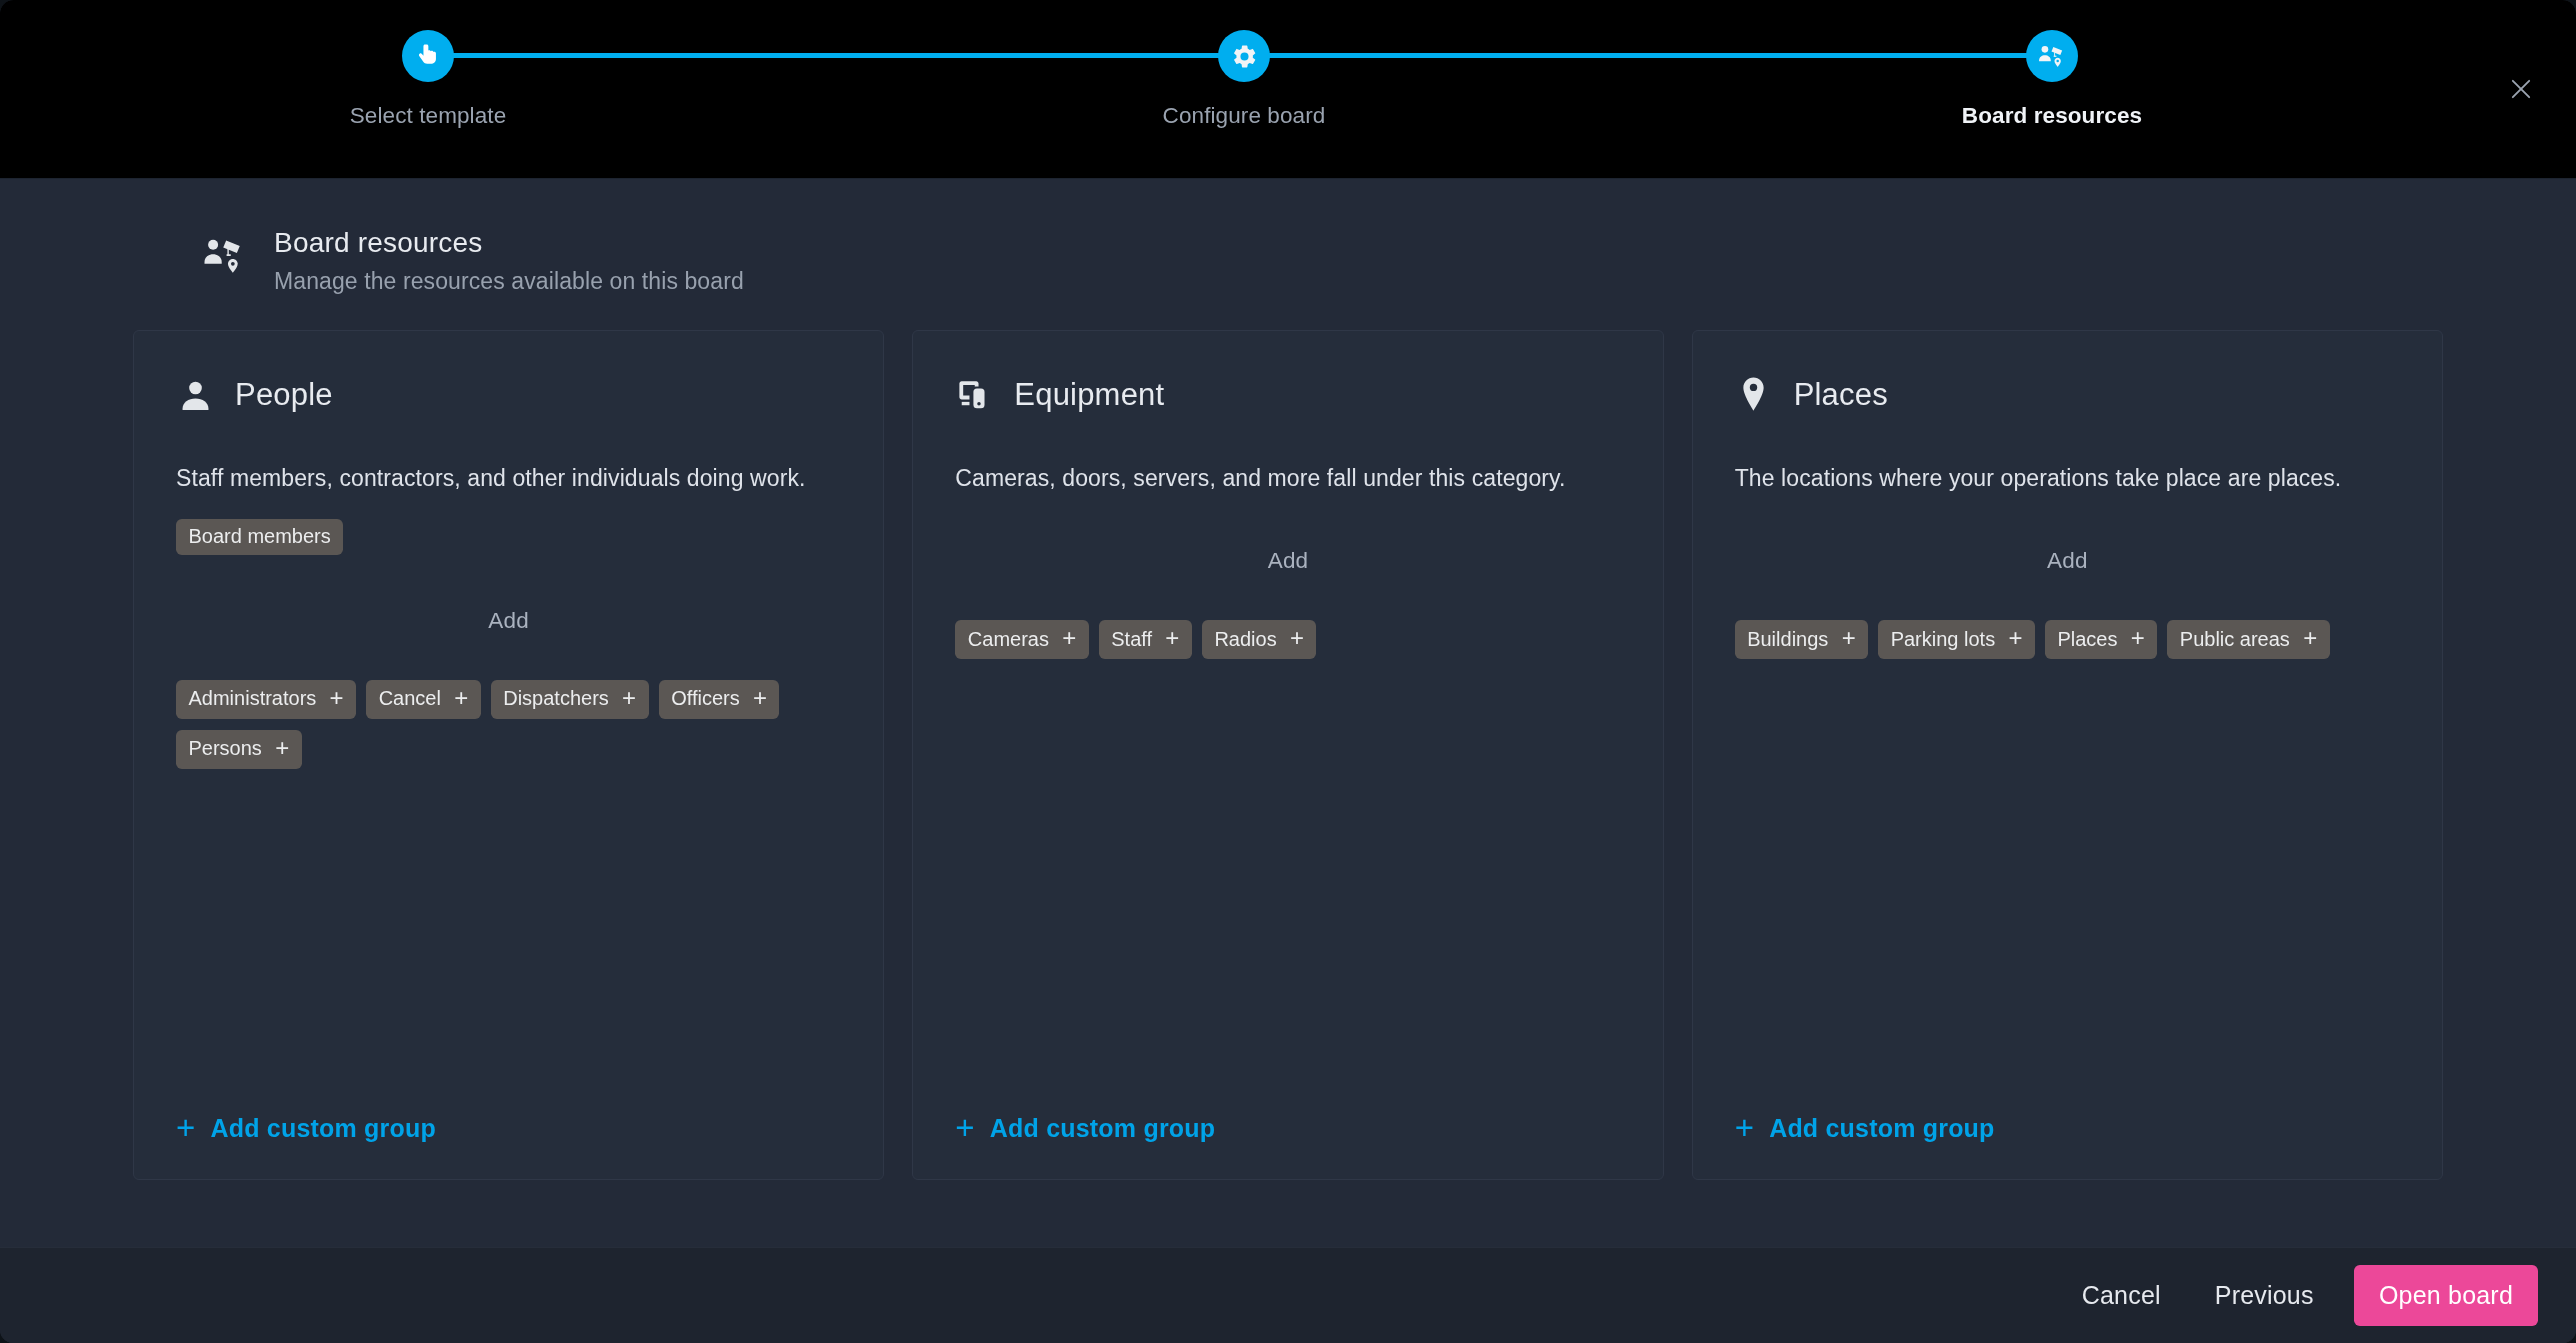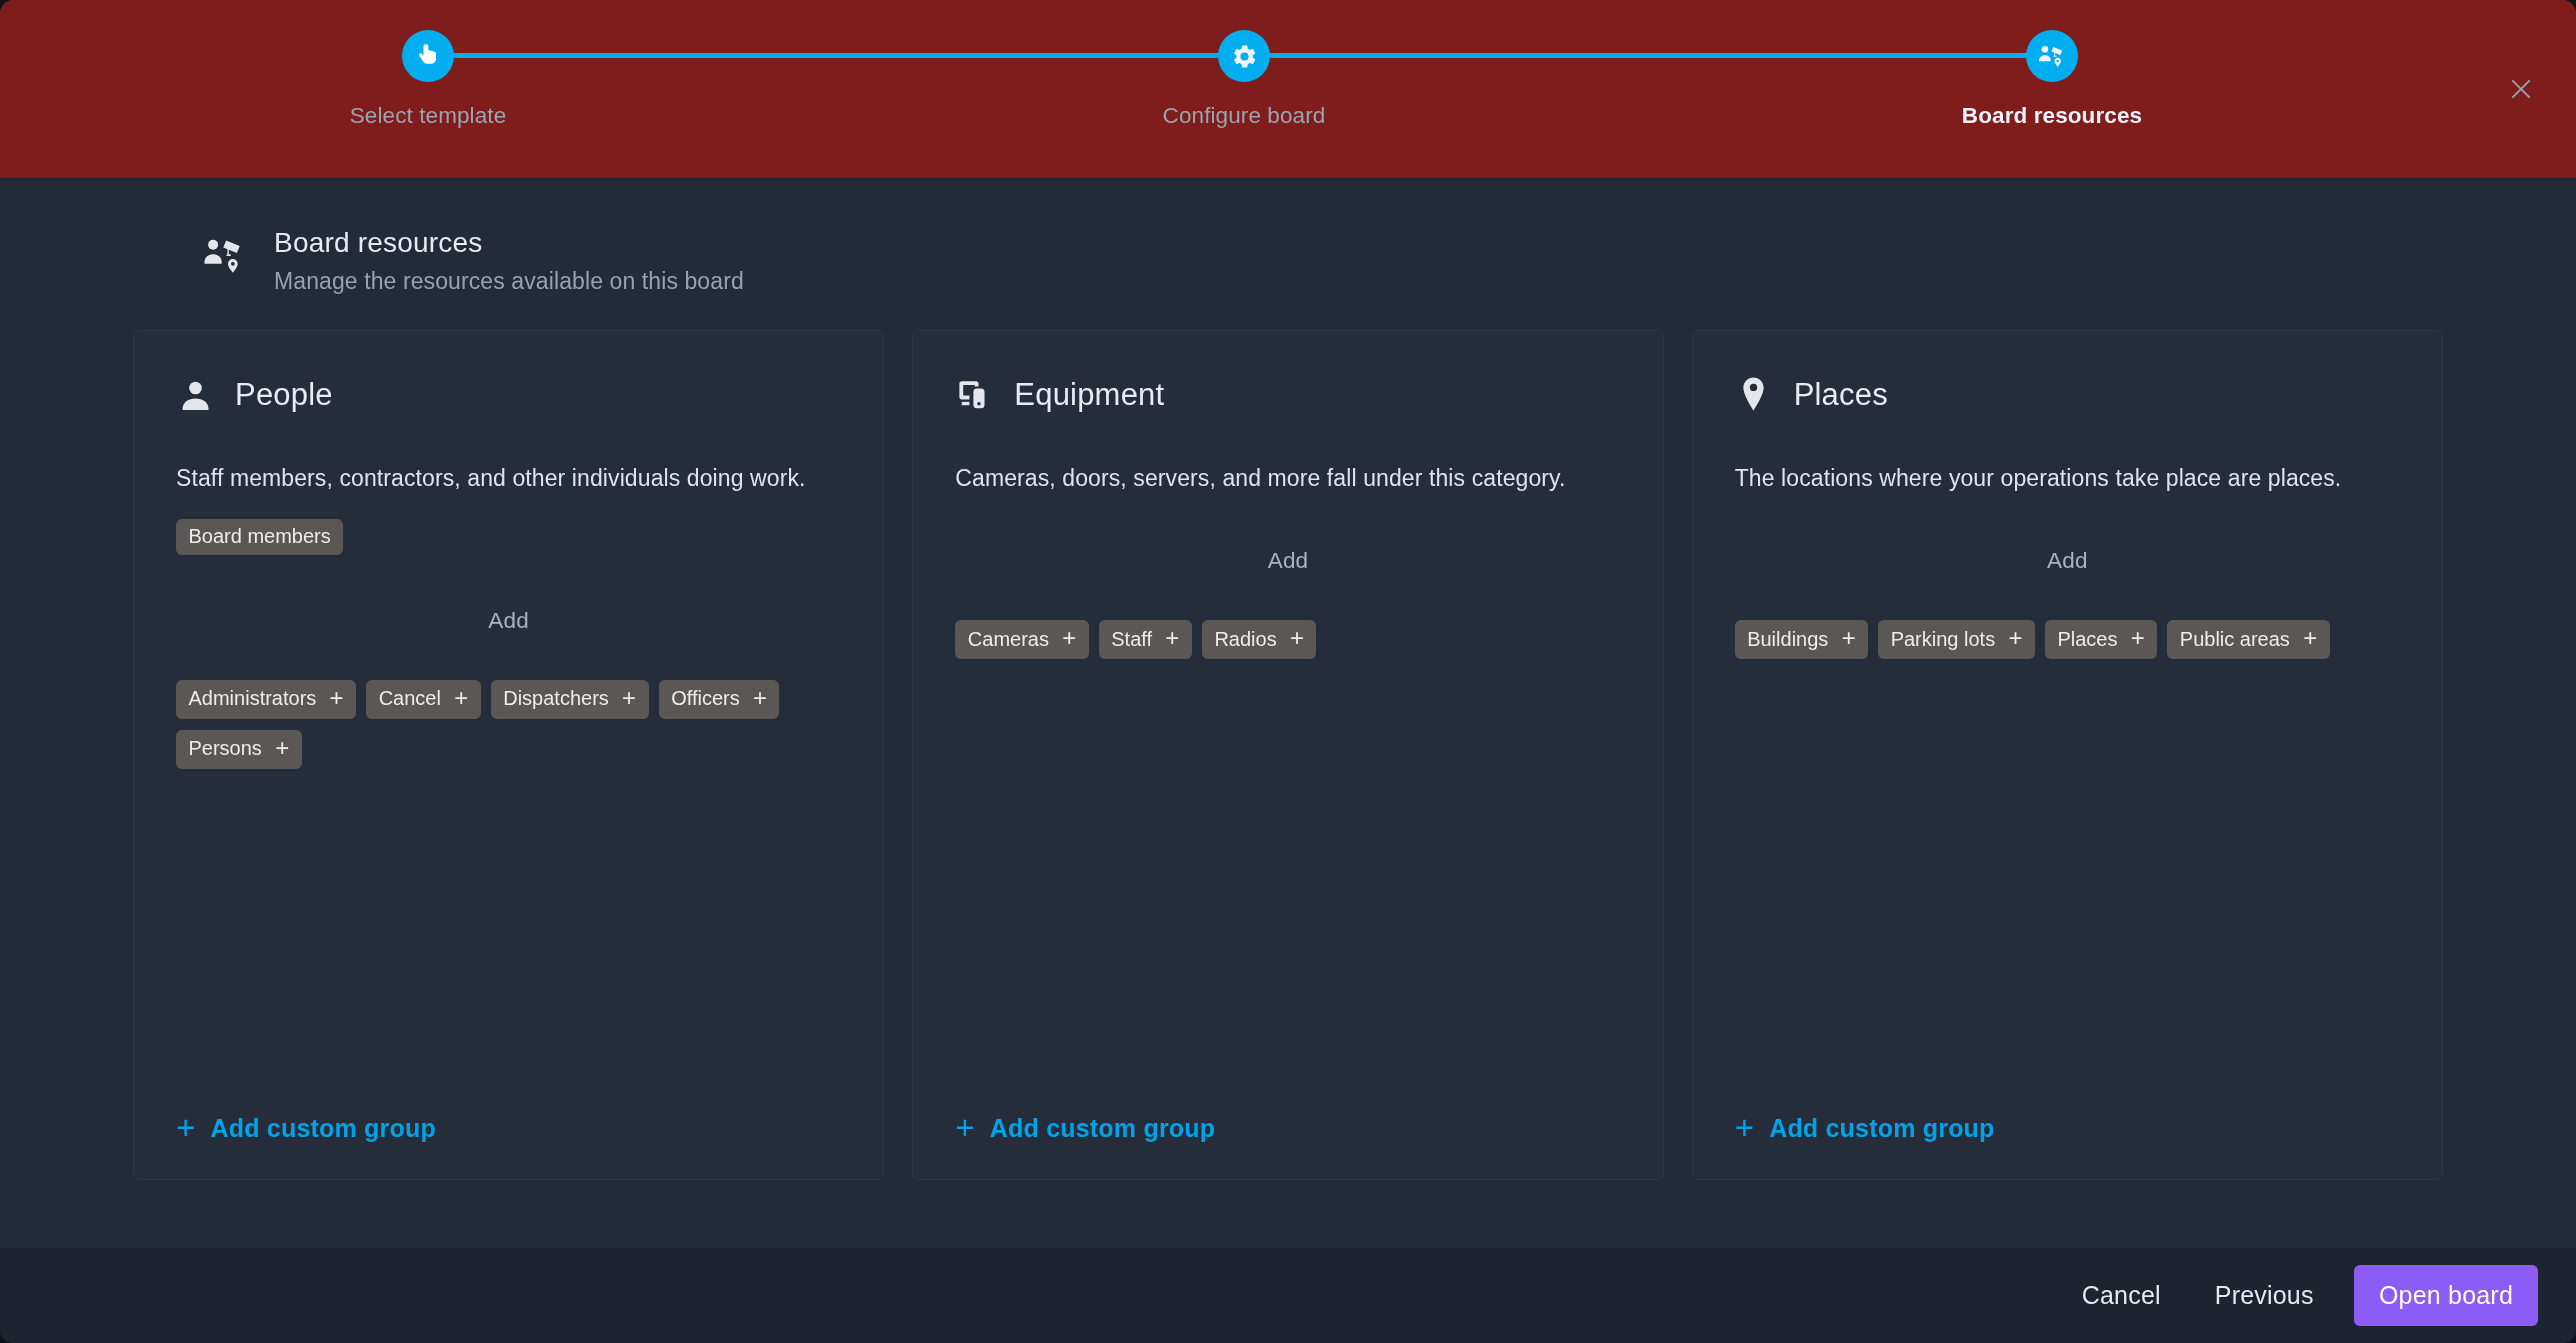--- a/index.html
+++ b/index.html
@@ -21,21 +21,21 @@
     display: flex;
     flex-direction: column;
     overflow: hidden;
   }
 
   
   .header {
     position: relative;
     height: 179px;
     flex: 0 0 179px;
-    background: #7f1d1d;
+    background: #000000;
     border-bottom: 1.7px solid #1d2430;
   }
 
   .stepper {
     position: absolute;
     left: 0;
     top: 0;
     width: 2051px;
     height: 179px;
   }
@@ -257,21 +257,21 @@
     font-size: 25px;
     color: #e6e9ee;
     padding: 13.3px 27px;
     cursor: pointer;
     letter-spacing: 0.2px;
     background: none;
     border: none;
     font-family: inherit;
   }
   .btn-primary {
-    background: #8b5cf6;
+    background: #ec4899;
     color: #ffffff;
     font-size: 25px;
     padding: 16px 25px;
     border: none;
     border-radius: 5.8px;
     cursor: pointer;
     margin-left: 13.3px;
     font-family: inherit;
     letter-spacing: 0.2px;
   }

